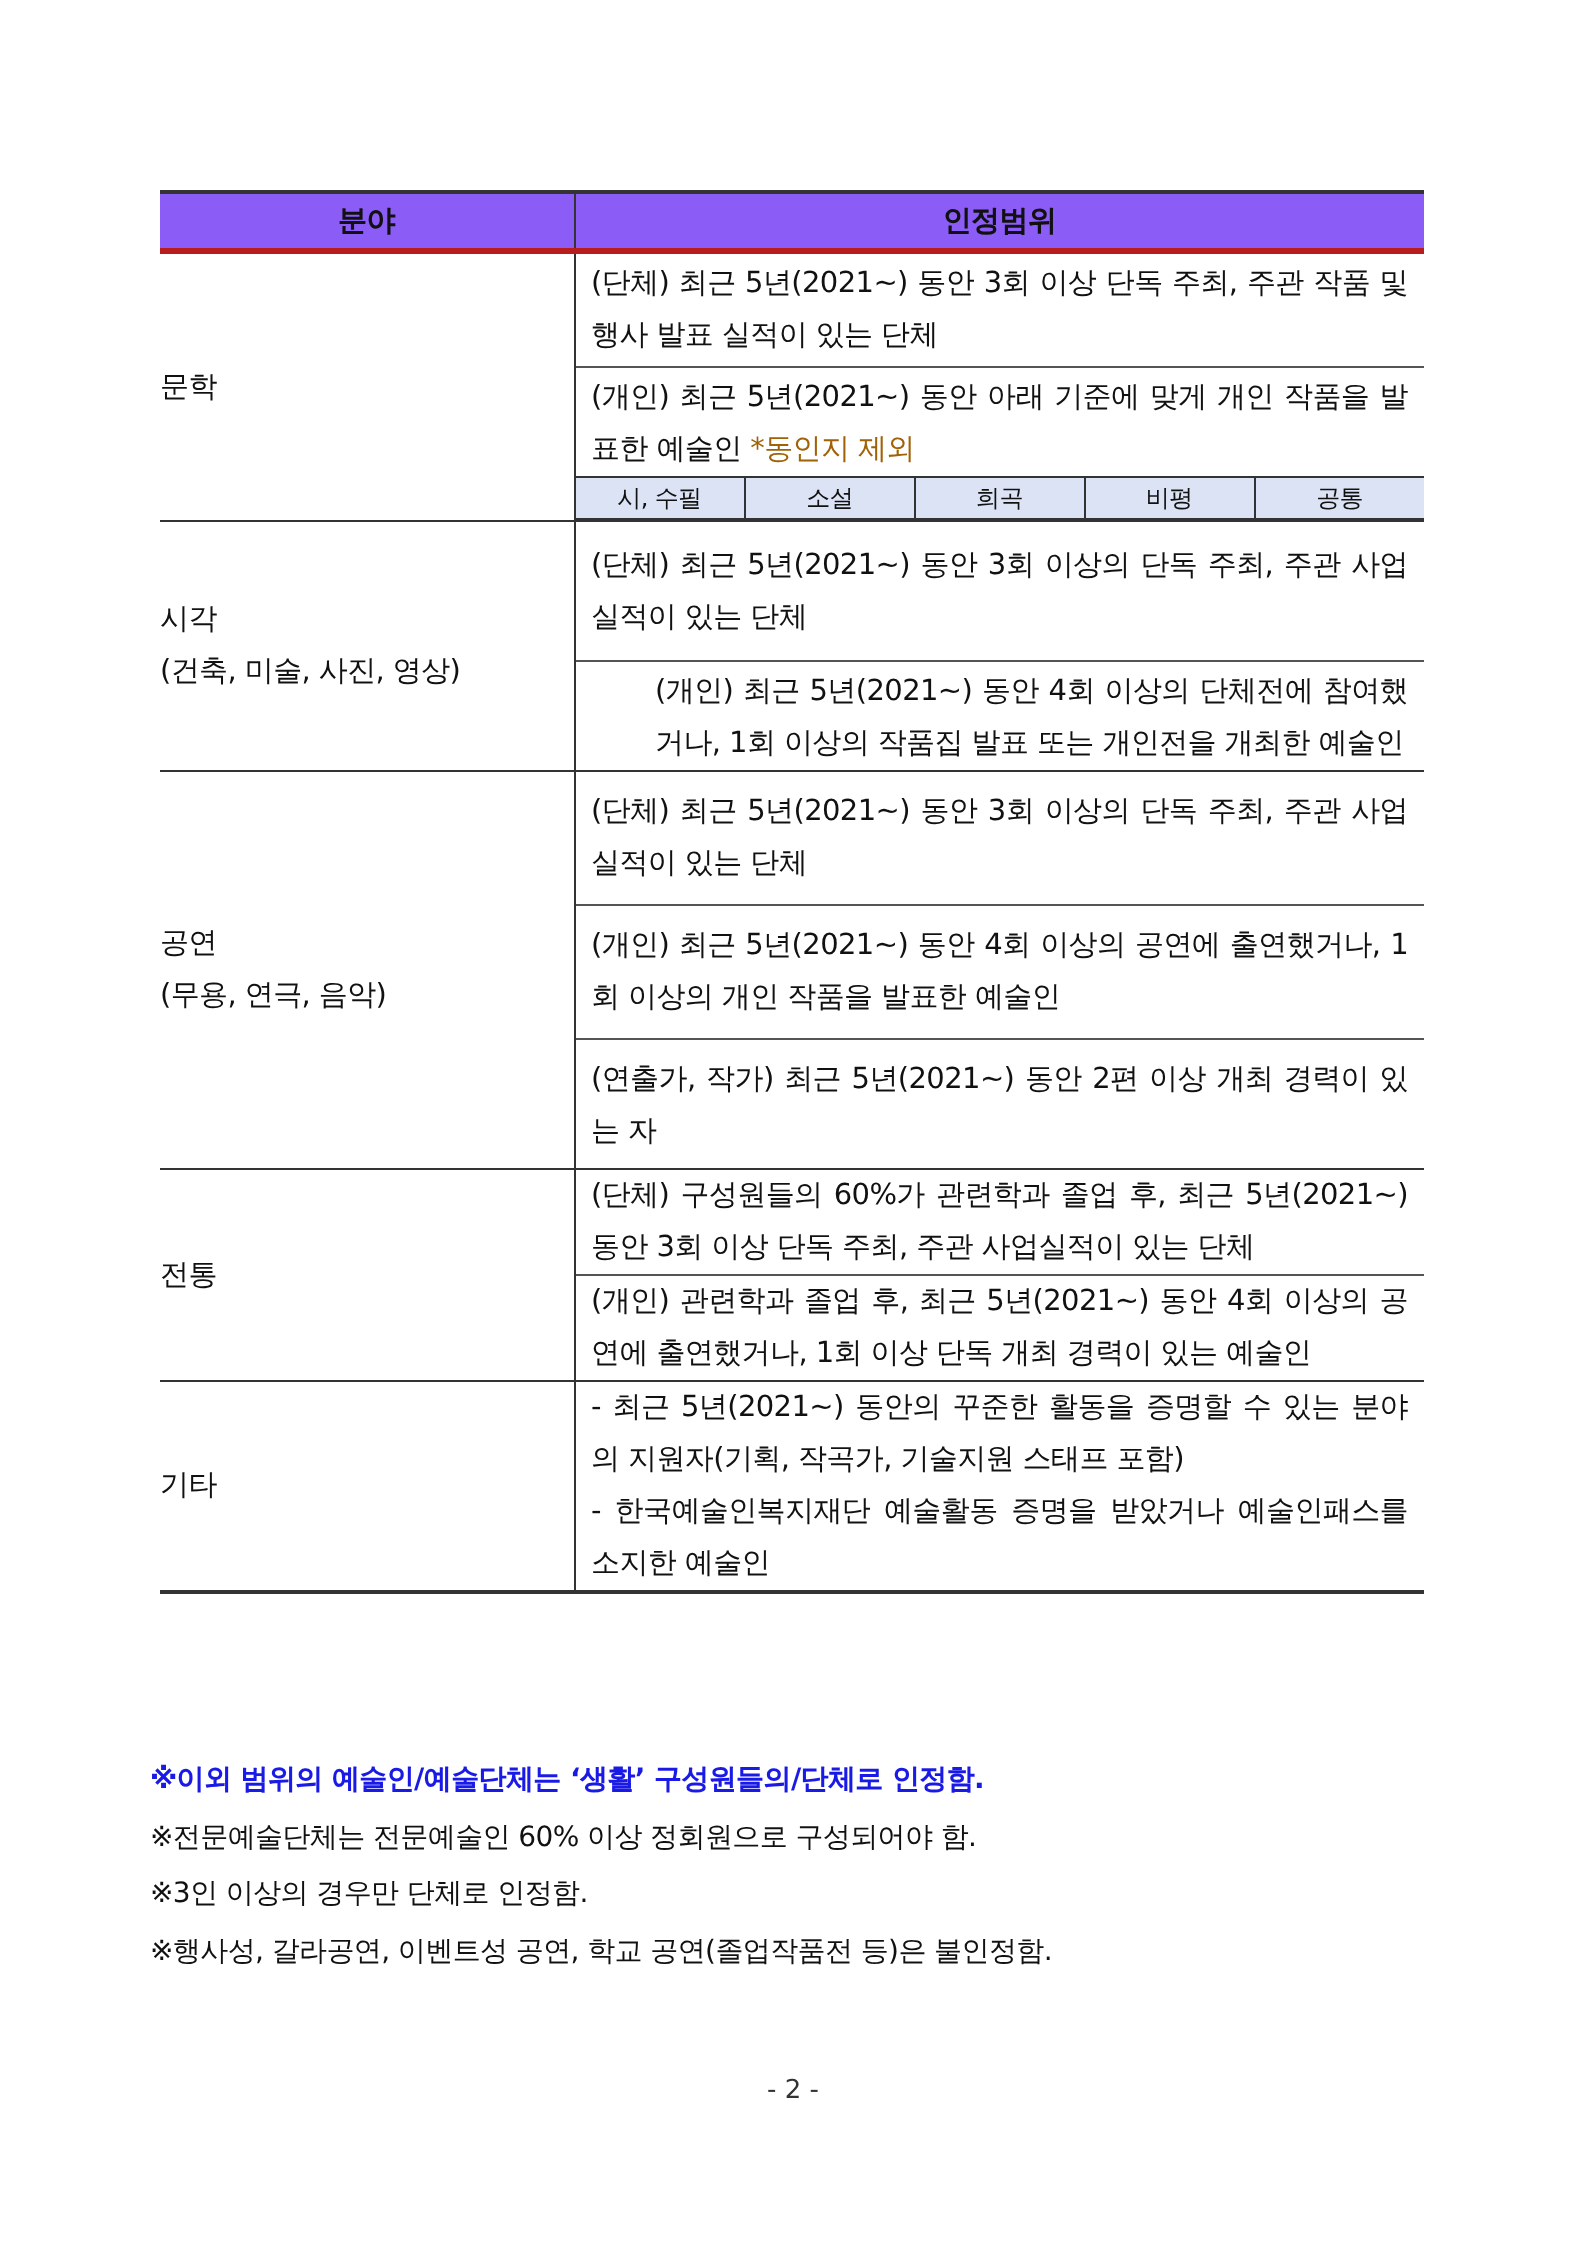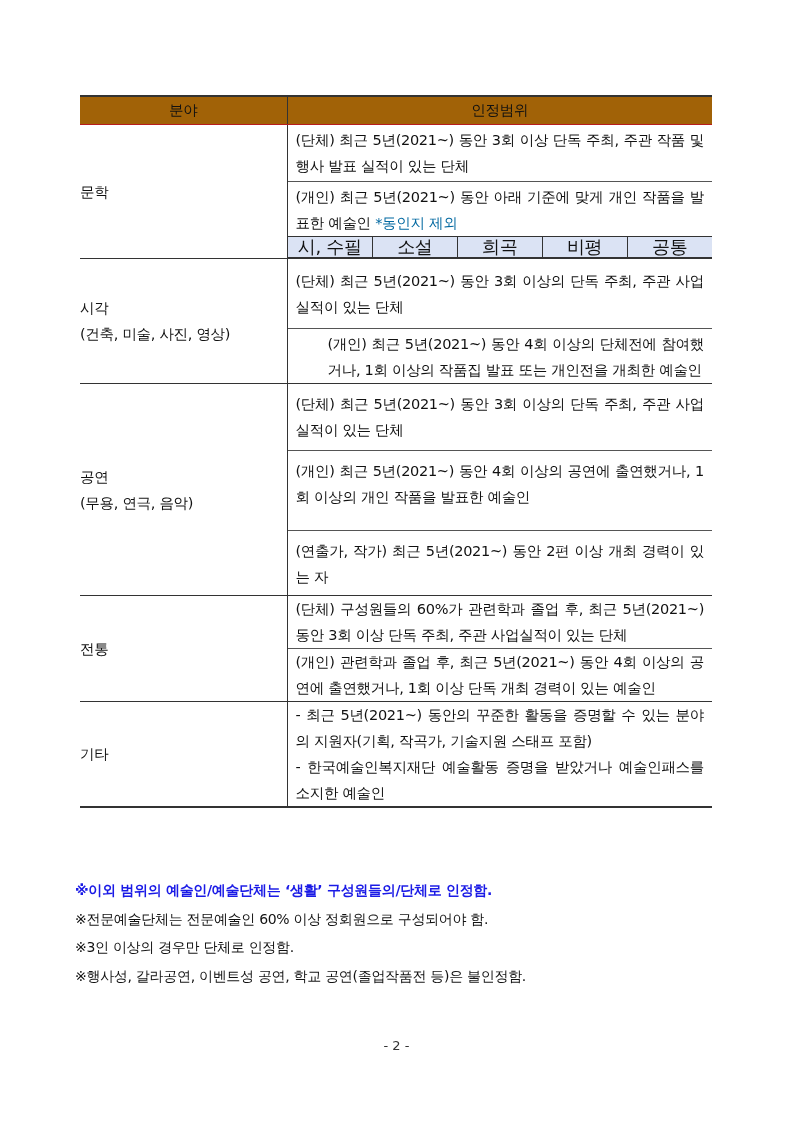--- a/index.html
+++ b/index.html
@@ -13,42 +13,42 @@
     table.main {
       position: absolute; left: 80px; top: 95px; width: 632px;
       border-collapse: collapse; table-layout: fixed;
       font-size: 14.5px; letter-spacing: -0.3px;
     }
     table.main td, table.main th { padding: 0; vertical-align: middle; }
     .col-field { width: 207px; }
     .col-range { width: 425px; }
 
     tr.head th {
-      height: 27px; background: #a16207; font-weight: normal; font-size: 14.5px;
-      border-top: 2px solid #333; border-bottom: 1px solid #b91c1c;
+      height: 27px; background: #8b5cf6; font-weight: bold; font-size: 14.5px;
+      border-top: 2px solid #333; border-bottom: 3px solid #b91c1c;
     }
     th.field-h { border-right: 1px solid #333; }
 
     td.field {
       border-right: 1px solid #333;
       line-height: 26px; font-size: 14.5px;
     }
     tr.group-end td { border-bottom: 1px solid #333; }
     tr.last td { border-bottom: 2px solid #333; }
 
     .cell-inner {
       padding: 2px 8px 2px 8px; line-height: 26px; text-align: justify;
     }
     .sep { border-bottom: 1px solid #555; }
 
-    .blue { color: #0369a1; }
+    .blue { color: #a16207; }
 
     table.sub {
       width: 100%; border-collapse: collapse; table-layout: fixed;
-      font-size: 18px;
+      font-size: 12px;
     }
     table.sub th {
       background: #dbe3f4; font-weight: normal; height: 20px;
       border: 1px solid #333; border-left: none; line-height: 20px;
     }
     table.sub th:last-child, table.sub td:last-child { border-right: none; }
     table.sub td {
       text-align: center; border-right: 1px solid #333; line-height: 23px;
       height: 46px;
     }
@@ -112,21 +112,21 @@
       </td>
     </tr>
 
     <tr class="group-end">
       <td class="field">
         <div>공연</div>
         <div>(무용, 연극, 음악)</div>
       </td>
       <td>
         <div class="cell-inner sep" style="padding-top:7px;padding-bottom:7px;">(단체) 최근 5년(2021~) 동안 3회 이상의 단독 주최, 주관 사업실적이 있는 단체</div>
-        <div class="cell-inner sep" style="padding-top:7px;padding-bottom:20px;">(개인) 최근 5년(2021~) 동안 4회 이상의 공연에 출연했거나, 1회 이상의 개인 작품을 발표한 예술인</div>
+        <div class="cell-inner sep" style="padding-top:7px;padding-bottom:7px;">(개인) 최근 5년(2021~) 동안 4회 이상의 공연에 출연했거나, 1회 이상의 개인 작품을 발표한 예술인</div>
         <div class="cell-inner" style="padding-top:7px;padding-bottom:5px;">(연출가, 작가) 최근 5년(2021~) 동안 2편 이상 개최 경력이 있는 자</div>
       </td>
     </tr>
 
     <tr class="group-end">
       <td class="field">
         <div>전통</div>
       </td>
       <td>
         <div class="cell-inner sep" style="padding-top:0;padding-bottom:0;">(단체) 구성원들의 60%가 관련학과 졸업 후, 최근 5년(2021~) 동안 3회 이상 단독 주최, 주관 사업실적이 있는 단체</div>

